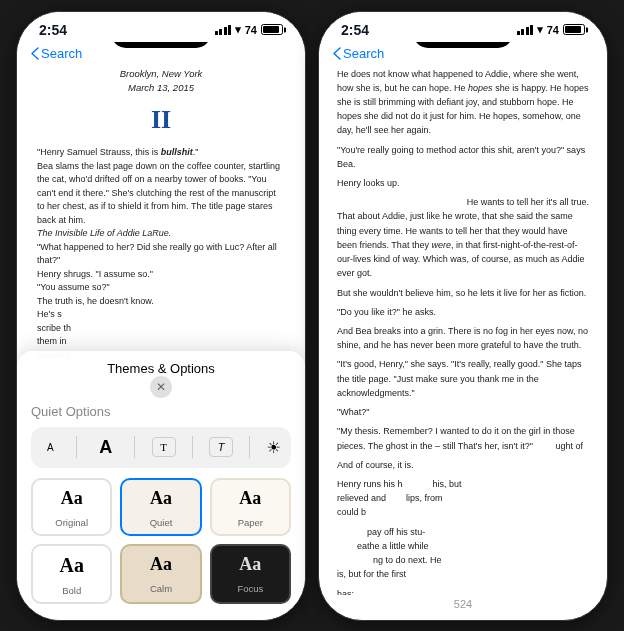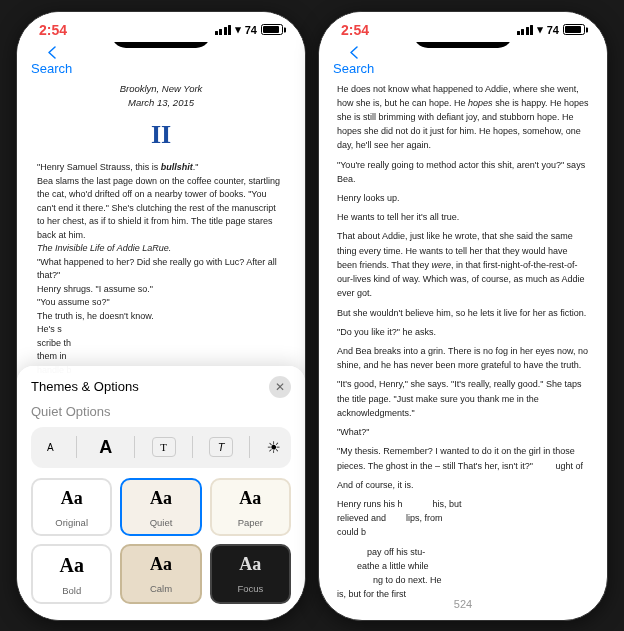--- a/index.html
+++ b/index.html
@@ -32,21 +32,21 @@
     .status-bar {
       display: flex;
       justify-content: space-between;
       align-items: center;
       padding: 10px 22px 4px 22px;
       font-size: 13px;
       font-weight: 600;
       background: #fff;
       position: relative;
     }
-    .status-time { font-weight: 700; font-size: 14px; color: #ef4444; }
+    .status-time { font-weight: 700; font-size: 14px; color: #0f172a; }
     .status-icons { display: flex; gap: 4px; align-items: center; font-size: 11px; color: #000; }
     .battery {
       width: 22px; height: 11px; border: 1.5px solid #000; border-radius: 2.5px;
       position: relative; display: inline-block;
     }
     .battery::after {
       content: ''; position: absolute; right: -4px; top: 50%;
       transform: translateY(-50%); width: 2px; height: 5px;
       background: #000; border-radius: 0 1px 1px 0;
     }
@@ -60,21 +60,20 @@
       position: absolute; top: 6px; left: 50%; transform: translateX(-50%);
     }
     
     .nav-bar {
       display: flex; align-items: center; padding: 4px 14px 6px 14px;
       background: #fff;
     }
     .nav-back {
       color: #007AFF; font-size: 13px; display: flex; align-items: center; gap: 2px;
       cursor: pointer;
-      flex-direction: column;
     }
     .nav-back svg { width: 8px; height: 13px; }
     
     .book-content {
       padding: 0 20px;
       font-size: 9.5px;
       line-height: 1.55;
       color: #1a1a1a;
       height: calc(100% - 120px);
       overflow: hidden;
@@ -131,20 +130,21 @@
       width: 28px; height: 20px; border: 1.5px solid #999;
       border-radius: 4px; display: flex; align-items: center; justify-content: center;
       font-size: 8px; background: #fff;
     }
 
     .themes-header {
       display: flex;
       align-items: center;
       justify-content: space-between;
       margin-bottom: 6px;
+      flex-direction: column;
     }
     .themes-title { font-size: 13px; color: #000; font-weight: 400; }
     .close-btn {
       width: 22px; height: 22px; background: rgba(0,0,0,0.12);
       border-radius: 50%; display: flex; align-items: center; justify-content: center;
       font-size: 12px; color: #666; cursor: pointer;
     }
 
     
     .font-controls {
@@ -367,21 +367,21 @@
           <path d="M7 1L1 6.5L7 12" stroke="#007AFF" stroke-width="1.5" stroke-linecap="round" stroke-linejoin="round"></path>
         </svg>
         <span>Search</span>
       </div>
     </div>
 
     <div class="right-book">
       <p style="margin-bottom:5px;">He does not know what happened to Addie, where she went, how she is, but he can hope. He <span class="italic">hopes</span> she is happy. He hopes she is still brimming with defiant joy, and stubborn hope. He hopes she did not do it just for him. He hopes, somehow, one day, he'll see her again.</p>
       <p style="margin-bottom:5px;">"You're really going to method actor this shit, aren't you?" says Bea.</p>
       <p style="margin-bottom:5px;">Henry looks up.</p>
-      <p style="margin-bottom:5px;">He wants to tell her it's all true.</p>
+      <p style="text-align:right;">He wants to tell her it's all true.</p>
       <p style="margin-bottom:5px;">That about Addie, just like he wrote, that she said the same thing every time. He wants to tell her that they would have been friends. That they <span class="italic">were</span>, in that first-night-of-the-rest-of-our-lives kind of way. Which was, of course, as much as Addie ever got.</p>
       <p style="margin-bottom:5px;">But she wouldn't believe him, so he lets it live for her as fiction.</p>
       <p style="margin-bottom:5px;">"Do you like it?" he asks.</p>
       <p style="margin-bottom:5px;">And Bea breaks into a grin. There is no fog in her eyes now, no shine, and he has never been more grateful to have the truth.</p>
       <p style="margin-bottom:5px;">"It's good, Henry," she says. "It's really, really good." She taps the title page. "Just make sure you thank me in the acknowledgments."</p>
       <p style="margin-bottom:5px;">"What?"</p>
       <p style="margin-bottom:5px;">"My thesis. Remember? I wanted to do it on the girl in those pieces. The ghost in the – still That's her, isn't it?" <span style="margin-left:20px;">ught of</span></p>
       <p style="margin-bottom:5px;">And of course, it is.</p>
       <p style="margin-bottom:5px;">Henry runs his h<span style="margin-left:30px;">his, but</span><br>relieved and<span style="margin-left:20px;">lips, from</span><br>could b</p>
       <p style="margin-bottom:5px;"><span style="margin-left:30px;">pay off his stu-</span><br><span style="margin-left:20px;">eathe a little while</span><br><span style="margin-left:36px;">ng to do next. He</span><br>is, but for the first</p>

